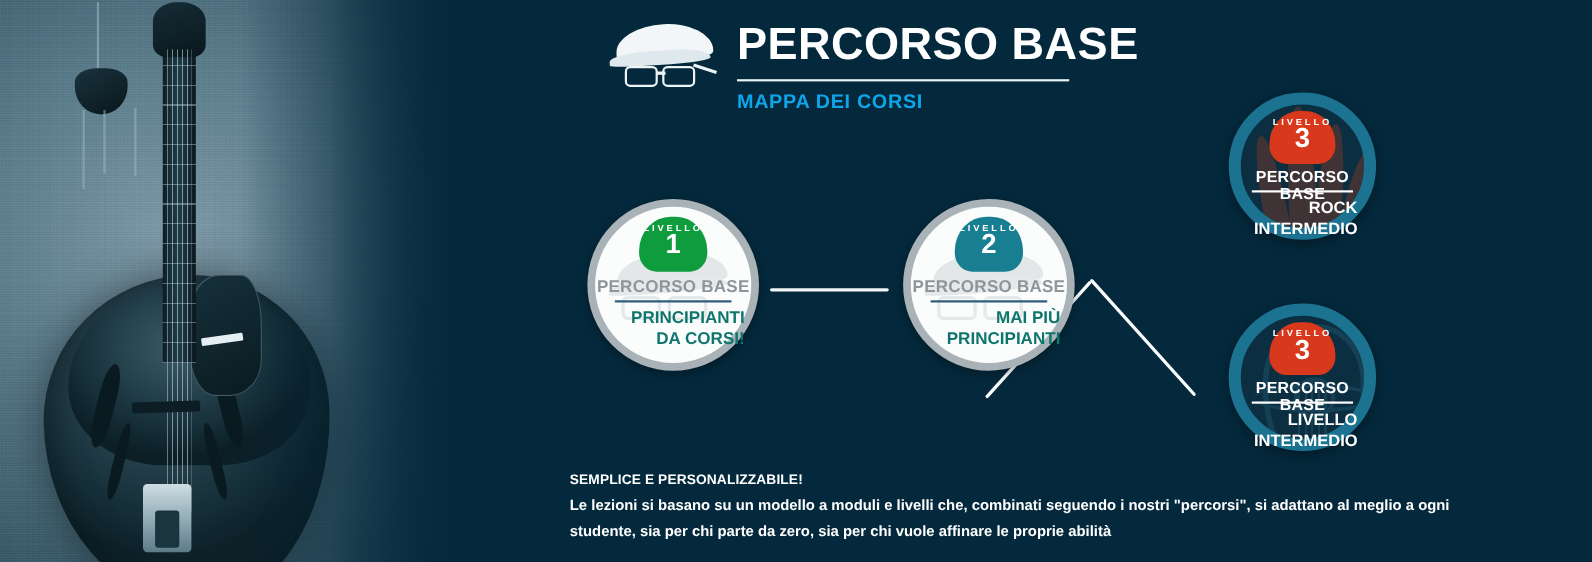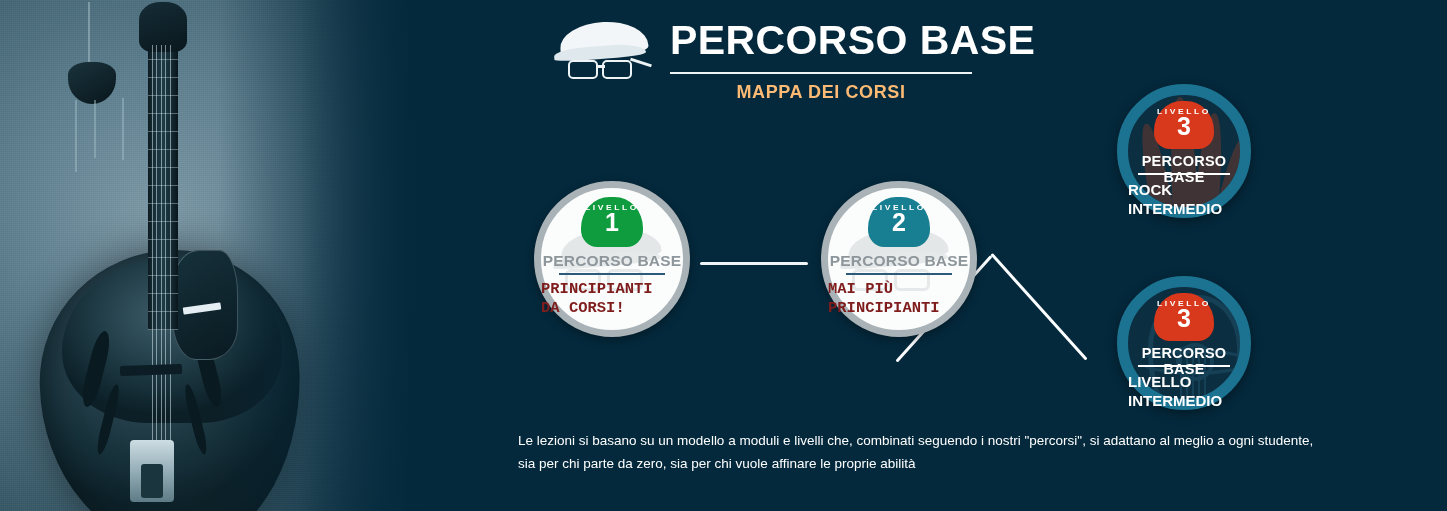--- a/index.html
+++ b/index.html
@@ -96,22 +96,22 @@
   .gl{position:absolute;top:40px;width:30px;height:19px;border:2.6px solid #eef4f6;border-radius:5px;background:transparent;}
   .gl-l{left:16px;} .gl-r{left:50px;}
   .gl-bridge{position:absolute;left:45px;top:45px;width:8px;height:2.6px;background:#eef4f6;}
   .gl-arm{position:absolute;left:78px;top:41px;width:22px;height:2.6px;background:#eef4f6;transform:rotate(18deg);}
   .title{
     position:absolute;left:118px;top:0;color:#ffffff;font-size:41px;font-weight:700;
     letter-spacing:.4px;line-height:52px;white-space:nowrap;
   }
   .title-rule{position:absolute;left:118px;top:58px;width:302px;height:2px;background:#eef3f6;}
   .subtitle{
-    position:absolute;left:118px;top:68px;width:302px;text-align:center;
-    color:#fdba74;font-size:18px;font-weight:700;letter-spacing:.6px;white-space:nowrap;
+    position:absolute;left:118px;top:68px;width:302px;
+    color:#0ea5e9;font-size:18px;font-weight:700;letter-spacing:.6px;white-space:nowrap;
   }
 
   
   .conn-h{position:absolute;left:700px;top:262px;width:108px;height:3px;background:#f0f5f7;border-radius:2px;}
   .branch{position:absolute;left:990px;top:140px;width:110px;height:232px;}
   .branch span{position:absolute;left:0;top:0;width:3px;background:#fbfdfe;border-radius:2px;
     transform-origin:top center;}
   .branch .up{height:142px;transform:translate(0,114px) rotate(-42deg);}
   .branch .dn{height:142px;transform:translate(0,116px) rotate(42deg);}
 
@@ -169,41 +169,41 @@
   .pick .num{font-size:25px;font-weight:700;color:#ffffff;line-height:22px;margin-top:-1px;}
 
   .node .pb{
     position:absolute;left:0;right:0;top:64px;text-align:center;
     font-size:15.5px;font-weight:700;letter-spacing:.2px;z-index:3;
   }
   .node.dark .pb{top:58px;font-size:14.5px;}
   .node .rule{position:absolute;left:18px;right:18px;top:85px;height:2px;z-index:3;}
   .node.dark .rule{left:10px;right:10px;top:78px;height:2px;}
   .node .cap-txt{
-    position:absolute;left:0;right:6px;top:92px;text-align:left;
+    position:absolute;left:12px;right:6px;top:92px;text-align:right;
     font-size:15.5px;font-weight:700;line-height:19px;z-index:3;
   }
   .node.dark .cap-txt{top:85px;font-size:15px;line-height:19px;color:#ffffff;}
 
   .node.light .pb{color:#8d969b;}
   .node.light .rule{background:#2c5a78;}
-  .node.light .cap-txt{color:#7f1d1d;font-family:Liberation Mono, monospace;}
+  .node.light .cap-txt{color:#0f766e;}
   .node.dark .pb{color:#ffffff;}
   .node.dark .rule{background:#ffffff;}
 
   
   #node-lvl1{left:534px;top:181px;}
   #node-lvl2{left:821px;top:181px;}
   #node-lvl3-rock{left:1117px;top:84px;}
   #node-lvl3-acoustic{left:1117px;top:276px;}
 
   
   .foot{position:absolute;left:518px;top:429px;width:800px;}
   .foot h4{margin:0 0 5px 0;color:#ffffff;font-size:12.5px;font-weight:700;letter-spacing:.1px;}
-  .foot p{margin:0;color:#ffffff;font-size:13.5px;line-height:23px;font-weight:400;}
+  .foot p{margin:0;color:#ffffff;font-size:13.5px;line-height:23px;font-weight:700;}
 </style>
 </head>
 <body>
 
 <div class="stage">
 
   <div class="photo">
     <div class="wall"></div>
     <div class="hook-str"></div>
     <div class="hook"></div>
@@ -316,16 +316,17 @@
     </div>
     <div class="pb">PERCORSO BASE</div>
     <div class="rule"></div>
     <div class="cap-txt">
       <div>LIVELLO</div>
       <div>INTERMEDIO</div>
     </div>
   </div>
 
   <div class="foot">
+    <h4>SEMPLICE E PERSONALIZZABILE!</h4>
     <p>Le lezioni si basano su un modello a moduli e livelli che, combinati seguendo i nostri "percorsi", si adattano al meglio a ogni studente, sia per chi parte da zero, sia per chi vuole affinare le proprie abilità</p>
   </div>
 
 </div>
 
 </body></html>

